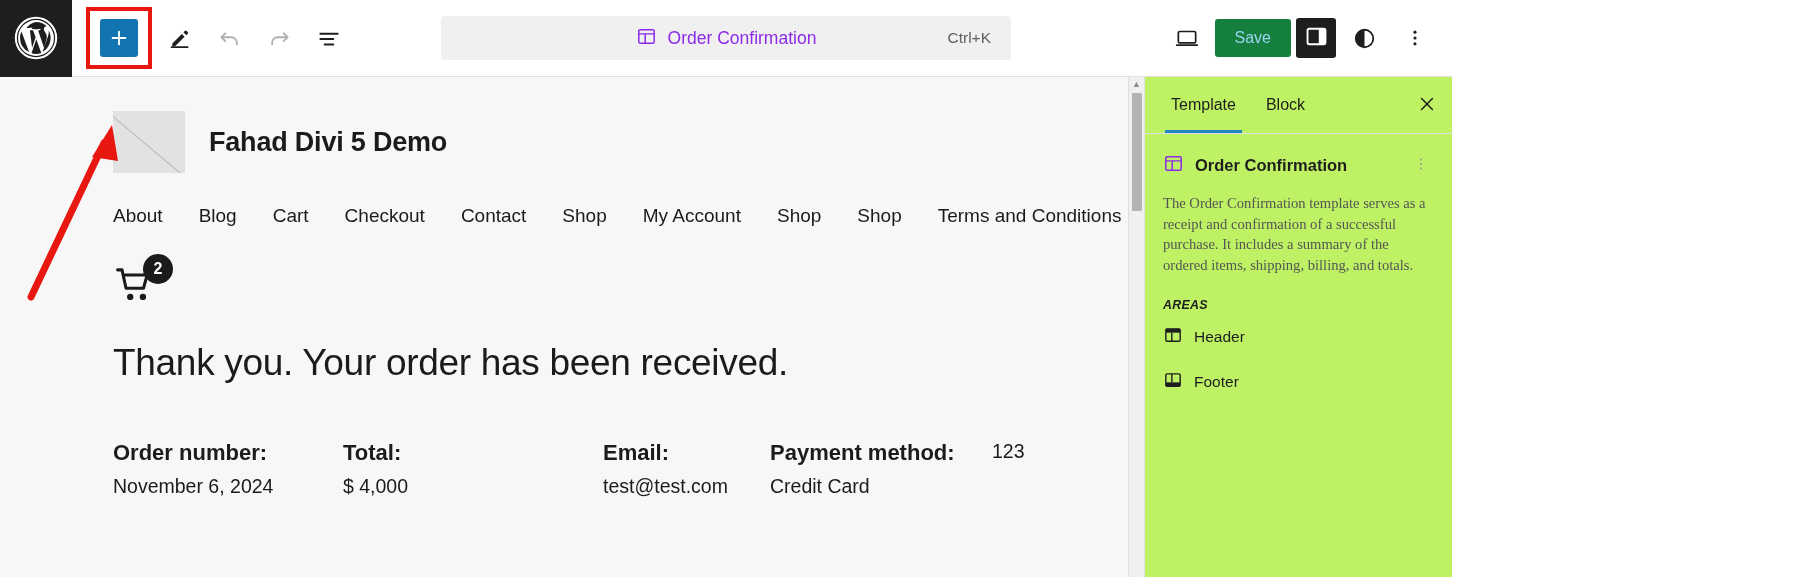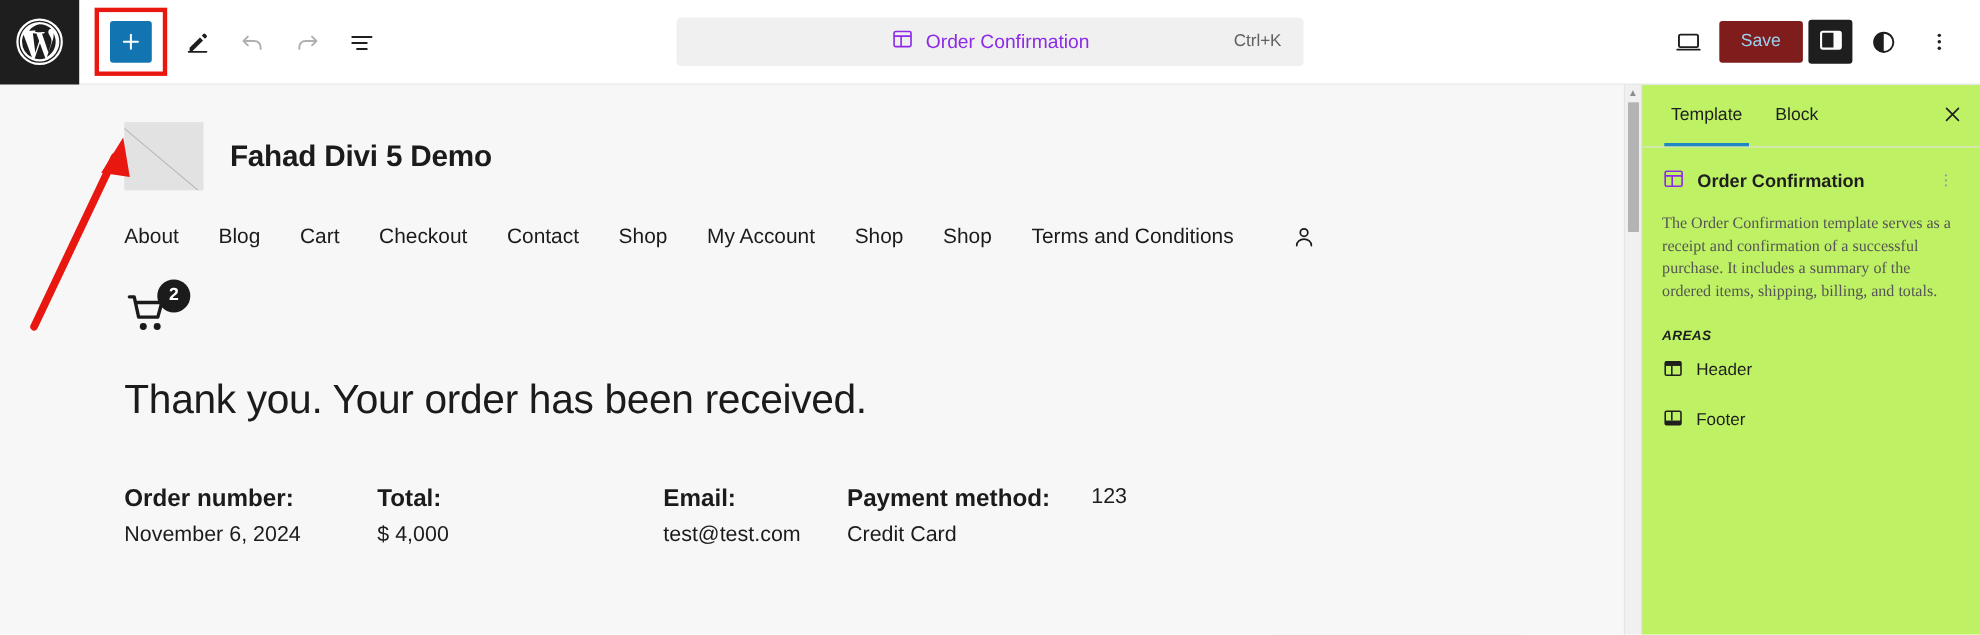--- a/index.html
+++ b/index.html
@@ -2,21 +2,21 @@
 <html><head>
 <meta charset="utf-8">
 <style>
   * { box-sizing: border-box; margin: 0; padding: 0; }
   html, body {
     width: 1800px; height: 577px;
     font-family: "Liberation Sans", sans-serif;
     background: #ffffff;
     overflow: hidden;
   }
-  .app { position: relative; width: 1800px; height: 577px; display: flex; flex-direction: column; }
+  .app { position: relative; width: 1452px; height: 577px; display: flex; flex-direction: column; }
 
   
   .topbar {
     height: 77px; min-height: 77px;
     display: flex; align-items: center;
     background: #ffffff;
     border-bottom: 1px solid #e0e0e0;
     position: relative;
   }
   .wp-logo-box {
@@ -69,21 +69,21 @@
   .cmd-shortcut {
     position: absolute; right: 20px;
     color: #606060; font-size: 15.5px;
   }
 
   .topbar-right {
     margin-left: auto; display: flex; align-items: center;
     gap: 5px; padding-right: 14px;
   }
   .save-btn {
-    background: #7f1d1d; color: #9ad2f0;
+    background: #15803d; color: #9ad2f0;
     border: none; border-radius: 3px;
     height: 38px; padding: 0 20px;
     font-size: 16px; cursor: pointer;
     font-family: "Liberation Sans", sans-serif;
   }
   .sidebar-toggle-btn {
     width: 40px; height: 40px; background: #1e1e1e;
     border: none; border-radius: 3px; cursor: pointer;
     display: flex; align-items: center; justify-content: center;
   }

